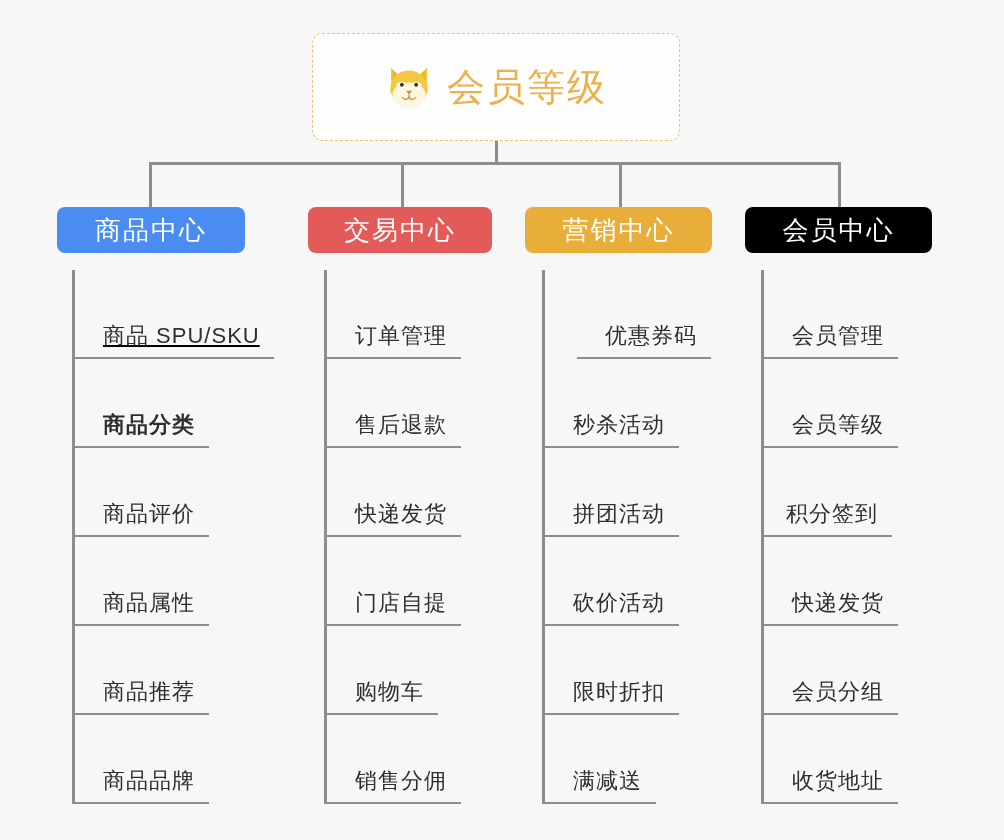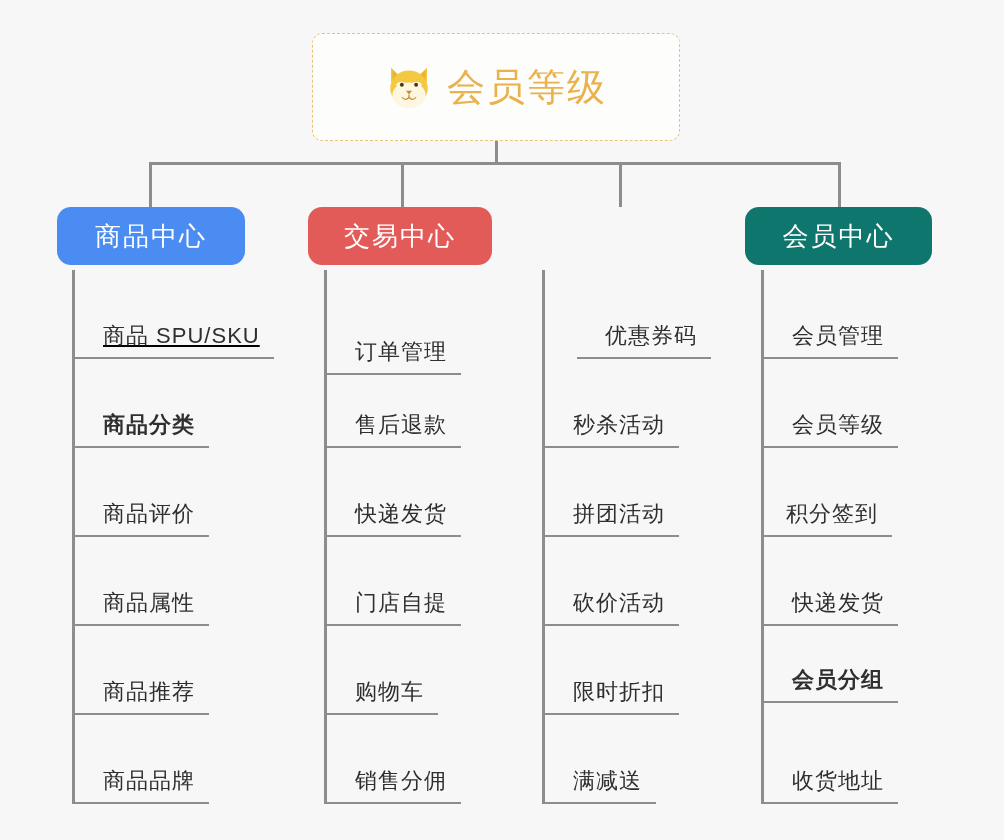--- a/index.html
+++ b/index.html
@@ -55,22 +55,22 @@
     position: absolute;
     background: #8d8d8d;
   }
   .v-line { width: 3px; }
   .h-line { height: 3px; }
 
   
   .cat-box {
     position: absolute;
     top: 207px;
-    height: 58px;
-    border-radius: 14px;
+    height: 46px;
+    border-radius: 8px;
     display: flex;
     align-items: center;
     justify-content: center;
     color: #ffffff;
     font-size: 26px;
     letter-spacing: 2px;
     box-sizing: border-box;
   }
 
   
@@ -137,21 +137,24 @@
   <div class="line v-line" style="left: 401px; top: 162px; height: 45px; background: rgb(141, 141, 141);"></div>
   <div class="line v-line" style="left: 619px; top: 162px; height: 45px; background: rgb(141, 141, 141);"></div>
   <div class="line v-line" style="left: 838px; top: 162px; height: 45px; background: rgb(141, 141, 141);"></div>
 
   <div class="cat-box" style="left: 57px; width: 188px; background: rgb(74, 140, 242);">
     <span>商品中心</span>
   </div>
   <div class="cat-box" style="left: 308px; width: 184px; background: rgb(227, 91, 88);">
     <span>交易中心</span>
   </div>
-  <div class="cat-box" style="left: 745px; width: 187px; background: #0f766e;">
+  <div class="cat-box" style="left: 525px; width: 187px; background: rgb(233, 174, 57);">
+    <span>营销中心</span>
+  </div>
+  <div class="cat-box" style="left: 745px; width: 187px; background: #000000;">
     <span>会员中心</span>
   </div>
 
   <div class="leaf-col" style="left:72px;">
     <div class="spine" style="height: 534px; background: rgb(141, 141, 141);"></div>
     <div class="leaf" style="top:0px;text-decoration:underline;">
         <span class="leaf-inner" style="border-bottom-color: rgb(141, 141, 141);">商品 SPU/SKU</span>
       </div>
     <div class="leaf" style="top:89px;font-weight:bold;">
         <span class="leaf-inner" style="border-bottom-color: rgb(141, 141, 141);">商品分类</span>
@@ -165,21 +168,21 @@
     <div class="leaf" style="top:356px;">
         <span class="leaf-inner" style="border-bottom-color: rgb(141, 141, 141);">商品推荐</span>
       </div>
     <div class="leaf" style="top:445px;">
         <span class="leaf-inner" style="border-bottom-color: rgb(141, 141, 141);">商品品牌</span>
       </div>
   </div>
 
   <div class="leaf-col" style="left:324px;">
     <div class="spine" style="height: 534px; background: rgb(141, 141, 141);"></div>
-    <div class="leaf" style="top:16px;font-family:Liberation Serif, serif;">
+    <div class="leaf" style="top:0px;font-family:Liberation Serif, serif;">
         <span class="leaf-inner" style="border-bottom-color: rgb(141, 141, 141);">订单管理</span>
       </div>
     <div class="leaf" style="top:89px;">
         <span class="leaf-inner" style="border-bottom-color: rgb(141, 141, 141);">售后退款</span>
       </div>
     <div class="leaf" style="top:178px;">
         <span class="leaf-inner" style="border-bottom-color: rgb(141, 141, 141);">快递发货</span>
       </div>
     <div class="leaf" style="top:267px;">
         <span class="leaf-inner" style="border-bottom-color: rgb(141, 141, 141);">门店自提</span>
@@ -221,21 +224,21 @@
       </div>
     <div class="leaf" style="top:89px;">
         <span class="leaf-inner" style="border-bottom-color: rgb(141, 141, 141);">会员等级</span>
       </div>
     <div class="leaf" style="top:178px;">
         <span class="leaf-inner" style="border-bottom-color: rgb(141, 141, 141); padding-left: 22px;">积分签到</span>
       </div>
     <div class="leaf" style="top:267px;">
         <span class="leaf-inner" style="border-bottom-color: rgb(141, 141, 141);">快递发货</span>
       </div>
-    <div class="leaf" style="top:344px;font-weight:bold;">
+    <div class="leaf" style="top:356px;">
         <span class="leaf-inner" style="border-bottom-color: rgb(141, 141, 141);">会员分组</span>
       </div>
     <div class="leaf" style="top:445px;">
         <span class="leaf-inner" style="border-bottom-color: rgb(141, 141, 141);">收货地址</span>
       </div>
   </div>
 
 </div>
 
 </body></html>

